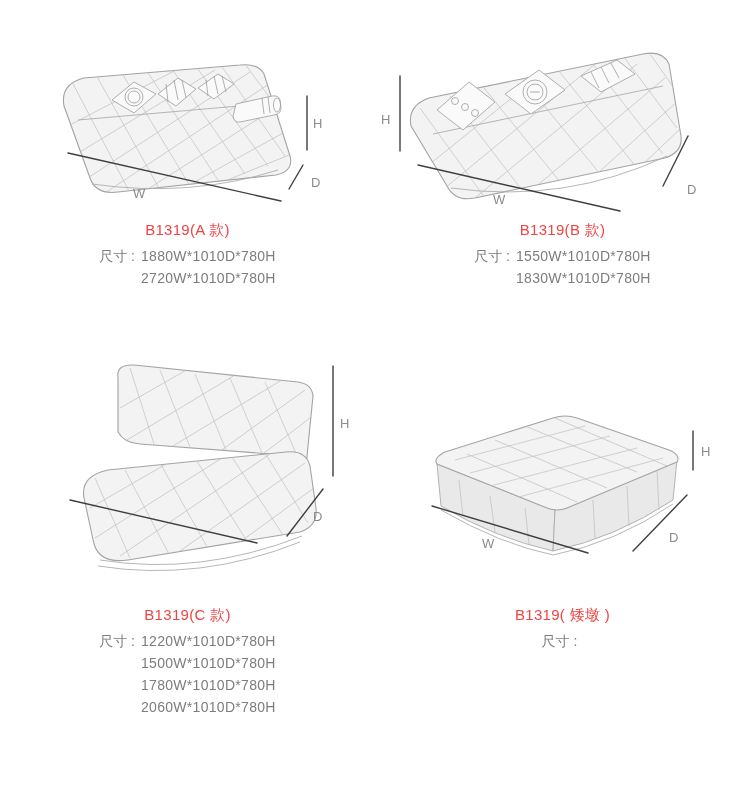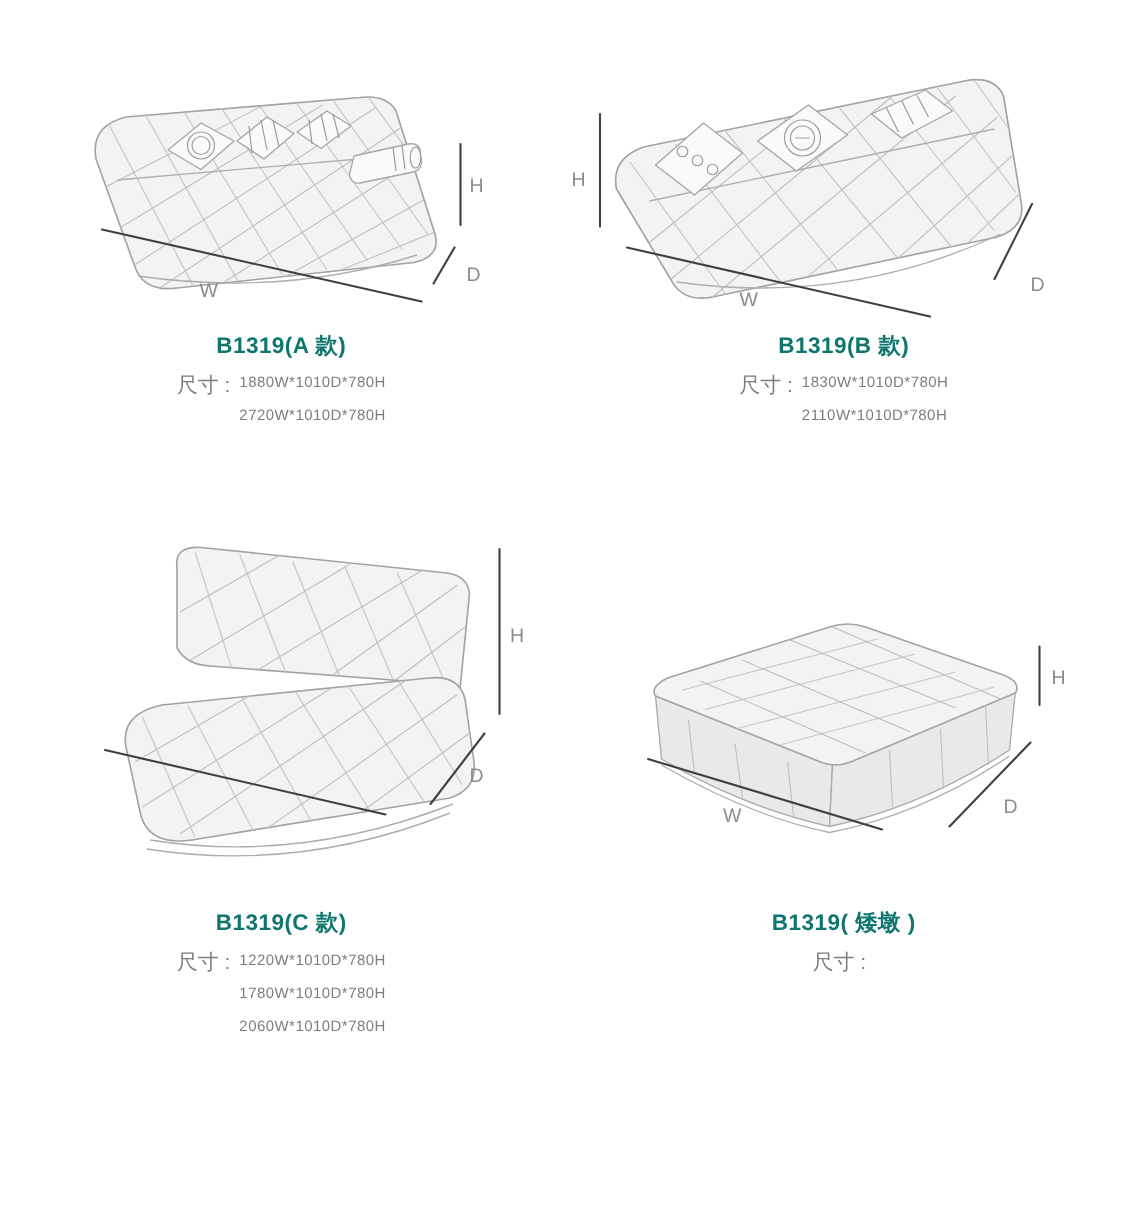--- a/index.html
+++ b/index.html
@@ -7,30 +7,30 @@
     position:relative;width:750px;height:805px;background:#ffffff;overflow:hidden;
     font-family:"Liberation Sans","DejaVu Sans",sans-serif;
   }
   .grid{
     display:grid;grid-template-columns:375px 375px;grid-template-rows:340px 465px;
     padding-top:8px;
   }
   .product{display:flex;flex-direction:column;align-items:center;}
   .sketch{display:block;}
   .title{
-    font-size:15px;color:#0f766e;text-align:center;margin:8px 0 5px 0;
-    letter-spacing:0.3px;white-space:pre;font-weight:bold;
+    font-size:15px;color:#ef4444;text-align:center;margin:8px 0 5px 0;
+    letter-spacing:0.3px;white-space:pre;
   }
   .dims{display:flex;justify-content:center;align-items:flex-start;}
   .size-label{
     font-size:14px;line-height:22px;color:#7d7d7d;margin-right:6px;white-space:pre;
   }
   .size-list{display:flex;flex-direction:column;}
   .size-row{
-    font-size:10px;line-height:22px;color:#7d7d7d;letter-spacing:0.3px;white-space:pre;
+    font-size:14px;line-height:22px;color:#7d7d7d;letter-spacing:0.3px;white-space:pre;
   }
   svg text{font-family:"Liberation Sans","DejaVu Sans",sans-serif;font-size:13px;fill:#8c8c8c;}
   .dimline{stroke:#3f3f3f;stroke-width:1.4;fill:none;stroke-linecap:round;}
   .outline{stroke:#a3a3a3;stroke-width:1.1;fill:#f3f3f3;stroke-linejoin:round;}
   .inner{stroke:#aeaeae;stroke-width:0.9;fill:none;}
   .tuft{stroke:#c7c7c7;stroke-width:0.8;fill:none;}
   .tuft2{stroke:#bdbdbd;stroke-width:0.7;fill:none;}
   .pillow{stroke:#a6a6a6;stroke-width:0.9;fill:#fafafa;stroke-linejoin:round;}
   .pdetail{stroke:#9d9d9d;stroke-width:0.8;fill:none;}
   .shade{fill:#e9e9e9;stroke:#ababab;stroke-width:0.9;stroke-linejoin:round;}
@@ -159,22 +159,22 @@
           <text x="118" y="196">W</text>
           <path class="dimline" d="M313,128 L288,178"></path>
           <text x="312" y="186">D</text>
         </g>
       </svg>
       <div class="title">B1319(B 款)</div>
       <div class="dims">
         <span class="size-label">尺寸 :</span>
         <div class="size-list">
 
+        <div class="size-row">1550W*1010D*780H</div>
             <div class="size-row">1830W*1010D*780H</div>
-            <div class="size-row">2110W*1010D*780H</div>
           </div>
       </div>
     </div>
 
     <div class="product">
       <svg class="sketch" width="375" height="250" viewBox="0 0 375 250">
         <defs>
           <clipPath id="clipCback">
             <path d="M118,30 Q116,16 134,17 L298,34 Q312,36 313,48 L306,118 Q290,108 270,106 L140,96 Q124,95 118,84 Z"></path>
           </clipPath>
@@ -220,20 +220,21 @@
           <text x="313" y="173">D</text>
           <path class="dimline" d="M70,152 L257,195"></path>
         </g>
       </svg>
       <div class="title">B1319(C 款)</div>
       <div class="dims">
         <span class="size-label">尺寸 :</span>
         <div class="size-list">
 
         <div class="size-row">1220W*1010D*780H</div>
+            <div class="size-row">1500W*1010D*780H</div>
             <div class="size-row">1780W*1010D*780H</div>
             <div class="size-row">2060W*1010D*780H</div>
           </div>
       </div>
     </div>
 
     <div class="product">
       <svg class="sketch" width="375" height="250" viewBox="0 0 375 250">
         <defs>
           <clipPath id="clipDtop">

